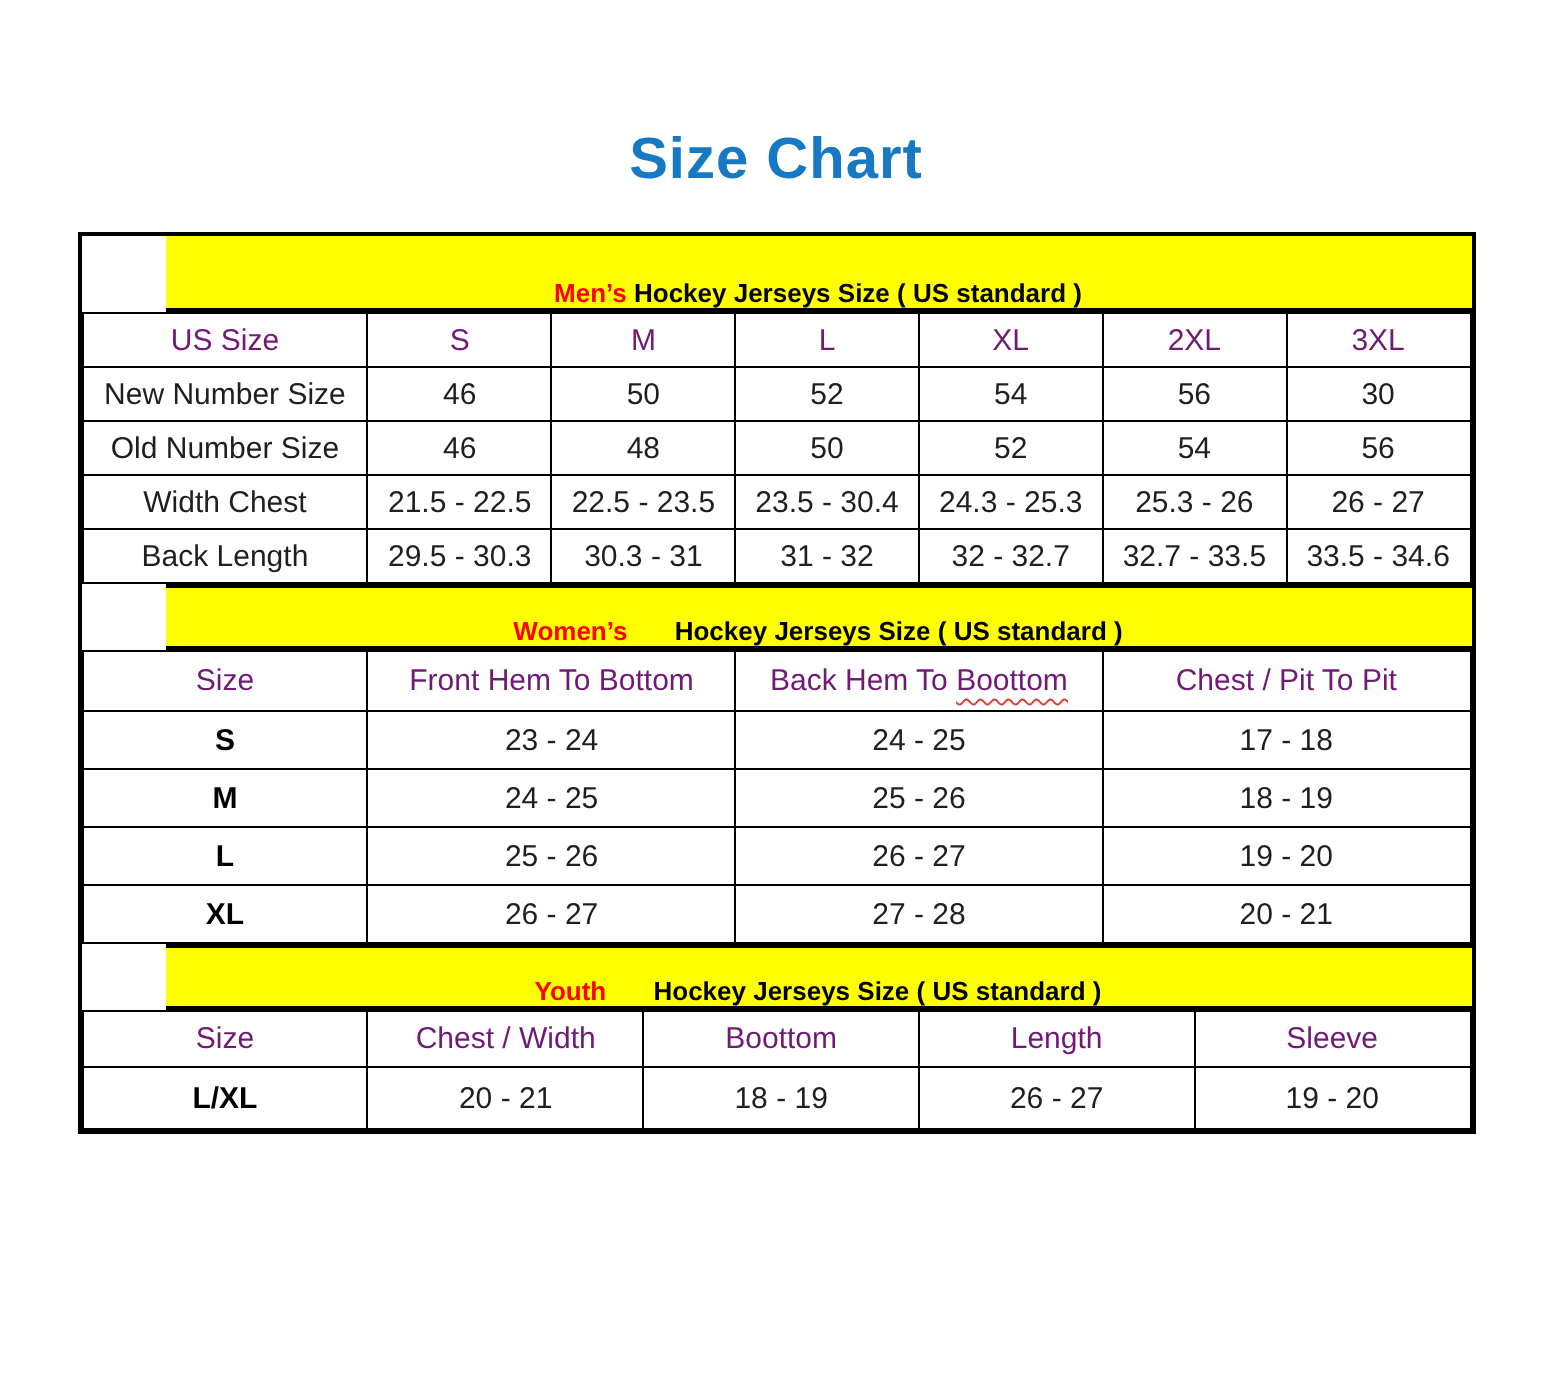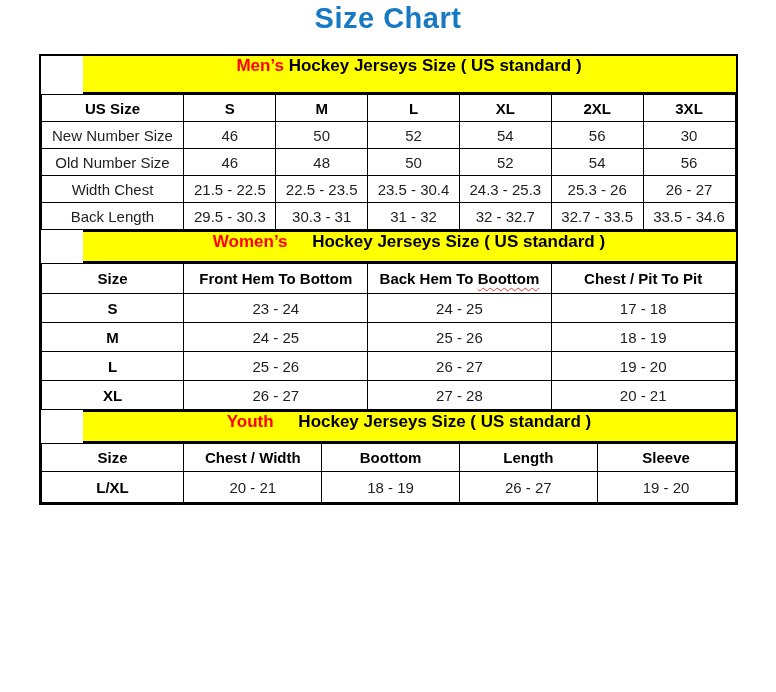--- a/index.html
+++ b/index.html
@@ -8,49 +8,49 @@
     --title-blue:#1778c3;
     --border:#000000;
   }
   *{box-sizing:border-box;}
   html,body{margin:0;padding:0;}
   body{
     width:776px;height:692px;background:#ffffff;
     font-family:"Liberation Sans","DejaVu Sans",sans-serif;
     color:#1b1b1b;overflow:hidden;
   }
-  .wrapper{width:699px;margin:0 auto;}
+  .wrapper{width:699px;margin:0 auto;padding-top:62px;}
   .title{
     margin:0 0 18px 0;text-align:center;
     font-size:29px;font-weight:bold;color:var(--title-blue);
     letter-spacing:0.5px;line-height:1.25;
   }
   .chart{border:2px solid var(--border);}
   .band{
     background:var(--band-bg);
-    text-align:center;font-weight:bold;font-size:17px;color:#000;
-    display:flex;align-items:flex-start;justify-content:center;
+    text-align:center;font-weight:bold;font-size:13px;color:#000;
+    display:flex;align-items:flex-end;justify-content:center;
     border-bottom:2px solid var(--border);
     white-space:pre;
     margin-left:42px;
   }
   .band-accent{color:var(--accent-red);}
   .section-mens .band{height:38px;}
   .section-womens .band,.section-youth .band{height:33px;border-top:2px solid var(--border);gap:20px;}
   .section-mens .band{border-top:none;}
   table.grid{
     width:100%;border-collapse:collapse;table-layout:fixed;
   }
   table.grid th,table.grid td{
     border:1px solid var(--border);
     text-align:center;vertical-align:middle;
     font-size:15px;padding:0 2px;
     overflow:hidden;white-space:nowrap;
   }
-  table.grid th{font-weight:bold;color:#000000;}
+  table.grid th{font-weight:normal;color:#701a75;}
   table.grid td{font-weight:normal;color:#1f1f1f;}
   td.row-label.bold{font-weight:bold;color:#000;}
   .section-mens th,.section-mens td{height:27px;}
   .section-womens th{height:30px;}
   .section-womens td{height:29px;}
   .section-youth th{height:28px;}
   .section-youth td{height:31px;}
   .wavy{
     text-decoration:underline;
     text-decoration-style:wavy;

